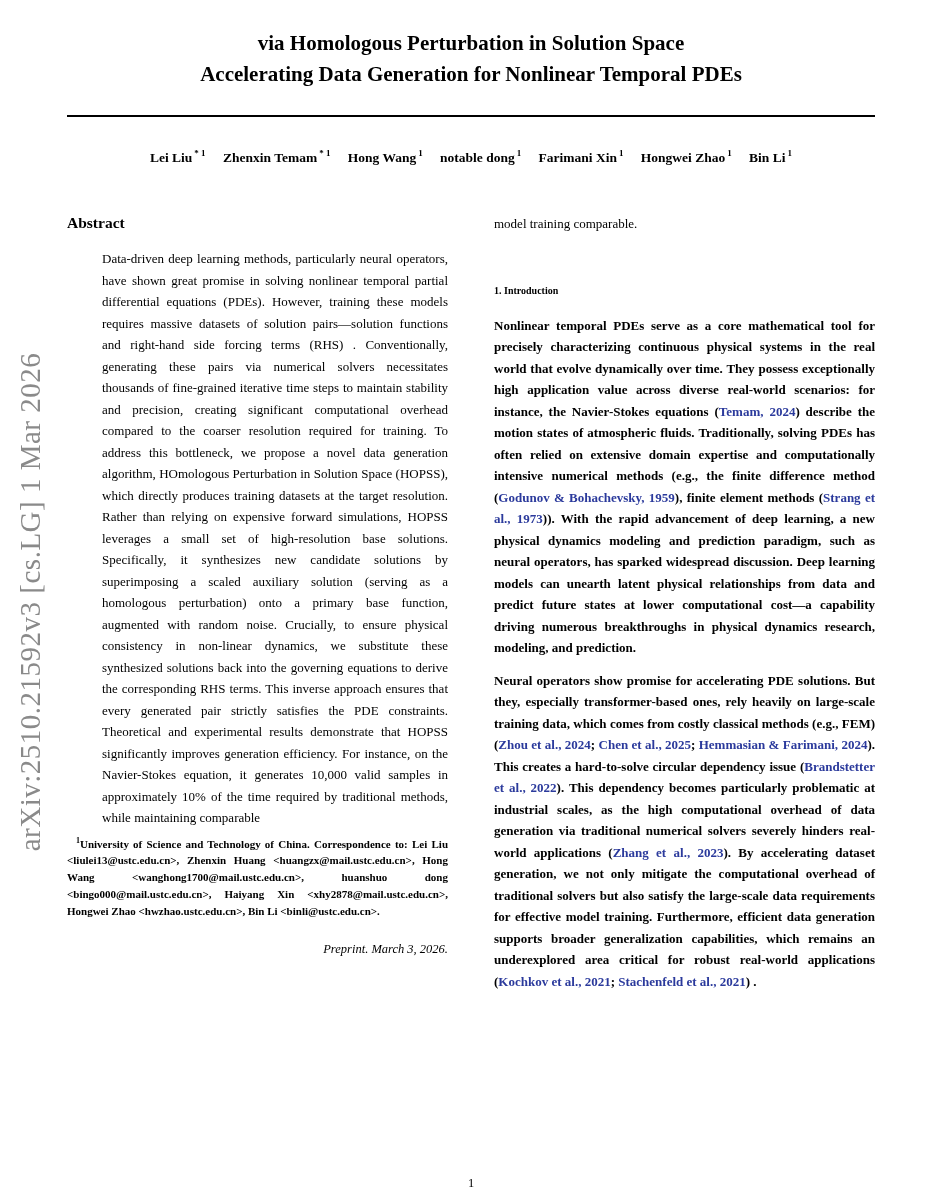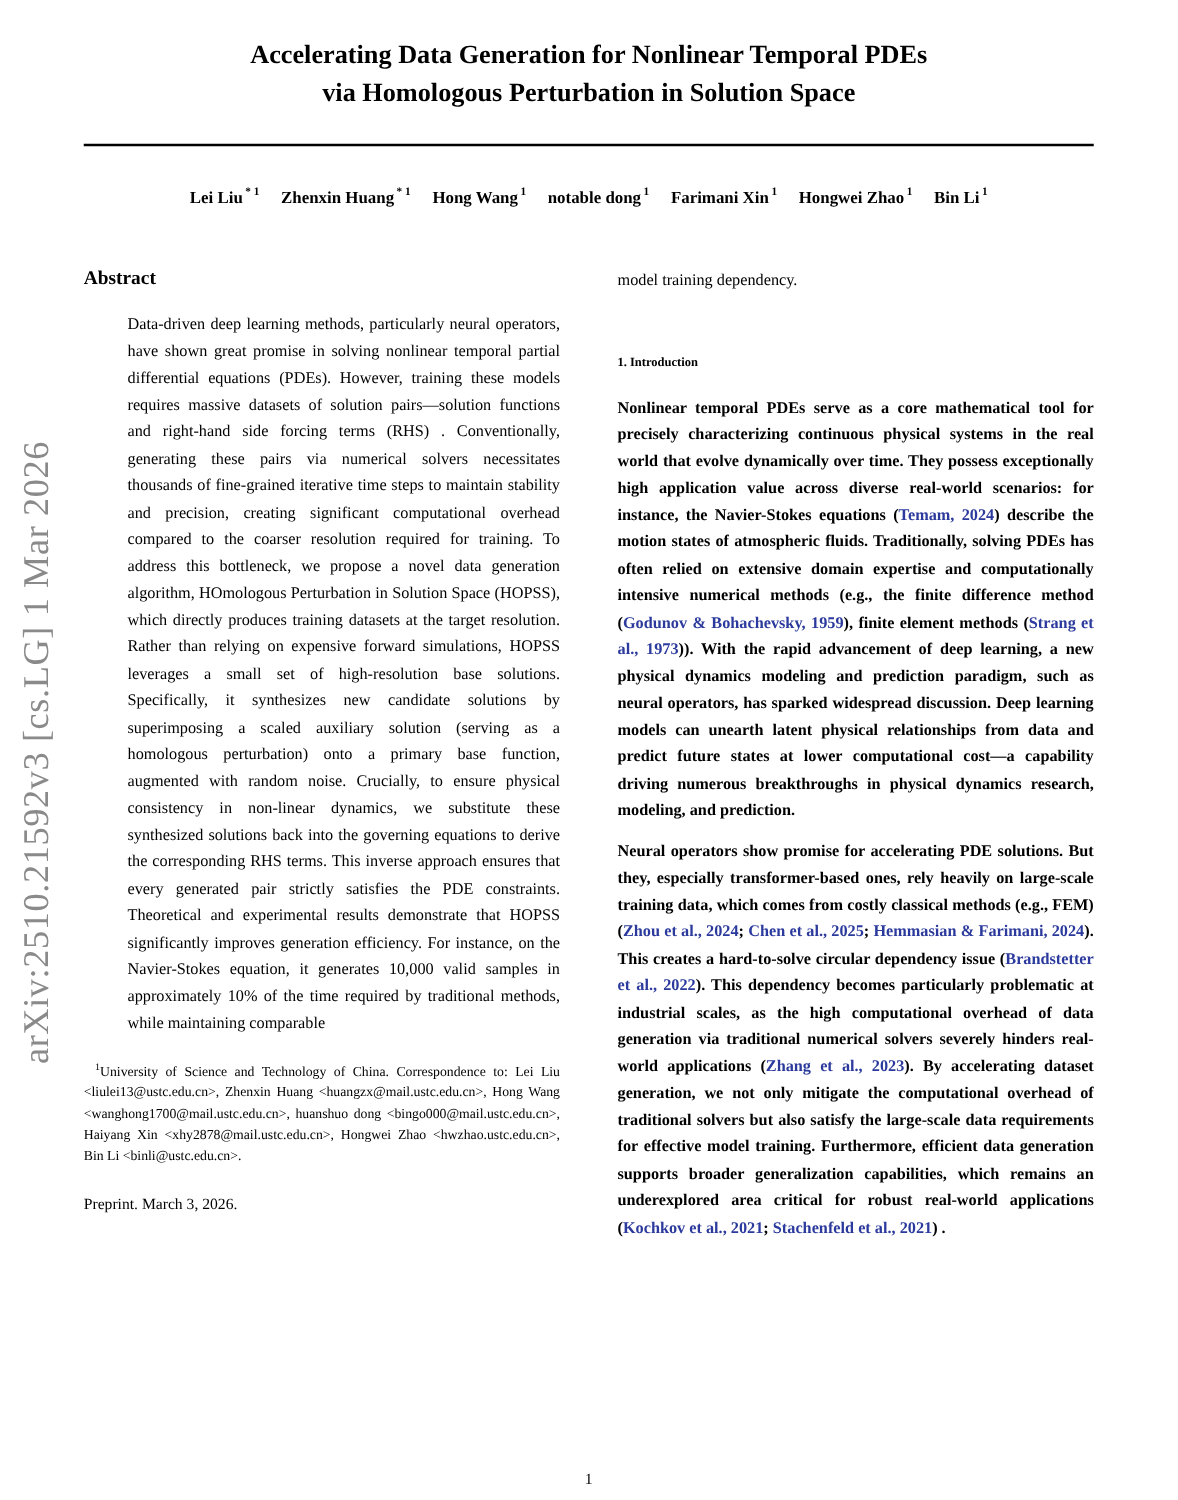--- a/index.html
+++ b/index.html
@@ -67,30 +67,32 @@
   .col-right { left: 494px; }
   .abstract-heading {
     text-align: left;
     font-weight: bold;
     font-size: 15.5px;
     line-height: 20px;
     margin: 0 0 15px 0;
   }
   .abstract-body { padding-left: 35px; }
   .footnote {
-    margin-top: 16px;
+    margin-top: 3px;
     font-size: 11px;
     line-height: 17px;
     text-indent: 9px;
+    font-weight: bold;
   }
   .footnote sup { font-size: 8px; vertical-align: super; }
   .preprint-note {
     margin-top: 19px;
+    font-style: italic;
     font-size: 12.5px;
-    text-align: left;
+    text-align: right;
   }
   .continuation-par { margin: 0; }
   .section-heading {
     font-family: "Liberation Sans", "DejaVu Sans", sans-serif;
     font-family: "Liberation Serif", "DejaVu Serif", serif; 
     font-weight: bold;
     font-size: 10px;
     line-height: 20px;
     margin: 46px 0 14px 0;
     text-align: left;
@@ -110,44 +112,44 @@
 <body>
 
 <div class="page">
 
   <div class="arxiv-wrap">
     <div class="arxiv-text">arXiv:2510.21592v3  [cs.LG]  1 Mar 2026</div>
   </div>
 
   <div class="header">
     <div class="paper-title">
+      <div>via Homologous Perturbation in Solution Space</div>
       <div>Accelerating Data Generation for Nonlinear Temporal PDEs</div>
-      <div>via Homologous Perturbation in Solution Space</div>
     </div>
     <hr class="title-rule">
     <div class="authors-row">
       <span class="author"><span>Lei Liu</span><sup class="author-sup">* 1</sup></span>
-      <span class="author"><span>Zhenxin Huang</span><sup class="author-sup">* 1</sup></span>
+      <span class="author"><span>Zhenxin Temam</span><sup class="author-sup">* 1</sup></span>
       <span class="author"><span>Hong Wang</span><sup class="author-sup">1</sup></span>
       <span class="author"><span>notable dong</span><sup class="author-sup">1</sup></span>
       <span class="author"><span>Farimani Xin</span><sup class="author-sup">1</sup></span>
       <span class="author"><span>Hongwei Zhao</span><sup class="author-sup">1</sup></span>
       <span class="author"><span>Bin Li</span><sup class="author-sup">1</sup></span>
     </div>
   </div>
 
   <div class="col col-left">
     <div class="abstract-heading">Abstract</div>
     <div class="abstract-body">Data-driven deep learning methods, particularly neural operators, have shown great promise in solving nonlinear temporal partial differential equations (PDEs). However, training these models requires massive datasets of solution pairs—solution functions and right-hand side forcing terms (RHS) . Conventionally, generating these pairs via numerical solvers necessitates thousands of fine-grained iterative time steps to maintain stability and precision, creating significant computational overhead compared to the coarser resolution required for training. To address this bottleneck, we propose a novel data generation algorithm, HOmologous Perturbation in Solution Space (HOPSS), which directly produces training datasets at the target resolution. Rather than relying on expensive forward simulations, HOPSS leverages a small set of high-resolution base solutions. Specifically, it synthesizes new candidate solutions by superimposing a scaled auxiliary solution (serving as a homologous perturbation) onto a primary base function, augmented with random noise. Crucially, to ensure physical consistency in non-linear dynamics, we substitute these synthesized solutions back into the governing equations to derive the corresponding RHS terms. This inverse approach ensures that every generated pair strictly satisfies the PDE constraints. Theoretical and experimental results demonstrate that HOPSS significantly improves generation efficiency. For instance, on the Navier-Stokes equation, it generates 10,000 valid samples in approximately 10% of the time required by traditional methods, while maintaining comparable</div>
     <div class="footnote"><sup>1</sup><span>University of Science and Technology of China. Correspondence to: Lei Liu &lt;liulei13@ustc.edu.cn&gt;, Zhenxin Huang &lt;huangzx@mail.ustc.edu.cn&gt;, Hong Wang &lt;wanghong1700@mail.ustc.edu.cn&gt;, huanshuo dong &lt;bingo000@mail.ustc.edu.cn&gt;, Haiyang Xin &lt;xhy2878@mail.ustc.edu.cn&gt;, Hongwei Zhao &lt;hwzhao.ustc.edu.cn&gt;, Bin Li &lt;binli@ustc.edu.cn&gt;.</span></div>
     <div class="preprint-note">Preprint. March 3, 2026.</div>
   </div>
 
   <div class="col col-right">
-    <p class="continuation-par">model training dependency.</p>
+    <p class="continuation-par">model training comparable.</p>
     <div class="section-heading">1. Introduction</div>
     <p class="body-par"><span>Nonlinear temporal PDEs serve as a core mathematical tool for precisely characterizing continuous physical systems in the real world that evolve dynamically over time. They possess exceptionally high application value across diverse real-world scenarios: for instance, the Navier-Stokes equations (</span><span class="cite">Temam, 2024</span><span>) describe the motion states of atmospheric fluids. Traditionally, solving PDEs has often relied on extensive domain expertise and computationally intensive numerical methods (e.g., the finite difference method (</span><span class="cite">Godunov &amp; Bohachevsky, 1959</span><span>), finite element methods (</span><span class="cite">Strang et al., 1973</span><span>)). With the rapid advancement of deep learning, a new physical dynamics modeling and prediction paradigm, such as neural operators, has sparked widespread discussion. Deep learning models can unearth latent physical relationships from data and predict future states at lower computational cost—a capability driving numerous breakthroughs in physical dynamics research, modeling, and prediction.</span></p>
     <p class="body-par"><span>Neural operators show promise for accelerating PDE solutions. But they, especially transformer-based ones, rely heavily on large-scale training data, which comes from costly classical methods (e.g., FEM) (</span><span class="cite">Zhou et al., 2024</span><span>; </span><span class="cite">Chen et al., 2025</span><span>; </span><span class="cite">Hemmasian &amp; Farimani, 2024</span><span>). This creates a hard-to-solve circular dependency issue (</span><span class="cite">Brandstetter et al., 2022</span><span>). This dependency becomes particularly problematic at industrial scales, as the high computational overhead of data generation via traditional numerical solvers severely hinders real-world applications (</span><span class="cite">Zhang et al., 2023</span><span>). By accelerating dataset generation, we not only mitigate the computational overhead of traditional solvers but also satisfy the large-scale data requirements for effective model training. Furthermore, efficient data generation supports broader generalization capabilities, which remains an underexplored area critical for robust real-world applications (</span><span class="cite">Kochkov et al., 2021</span><span>; </span><span class="cite">Stachenfeld et al., 2021</span><span>) .</span></p>
   </div>
 
   <div class="page-number">1</div>
 
 </div>
 
 </body></html>

